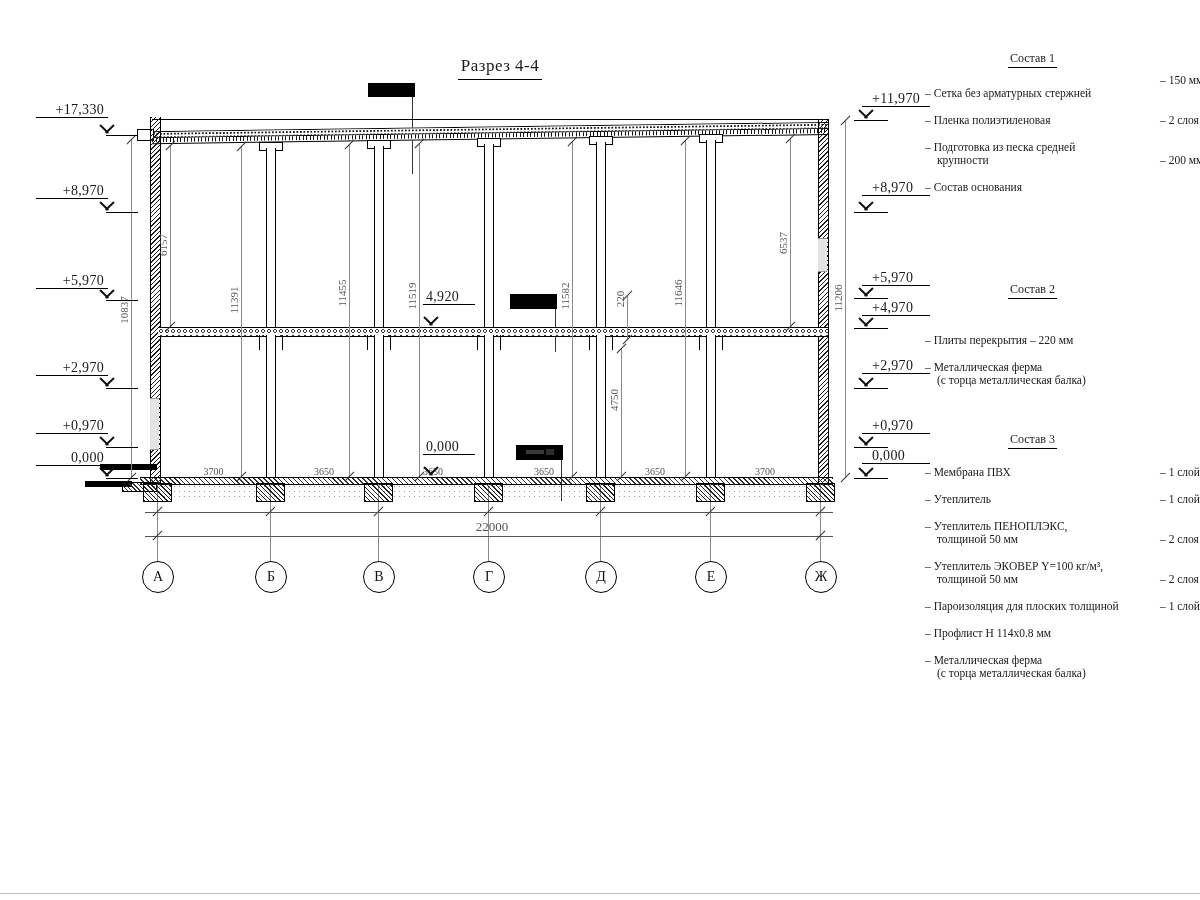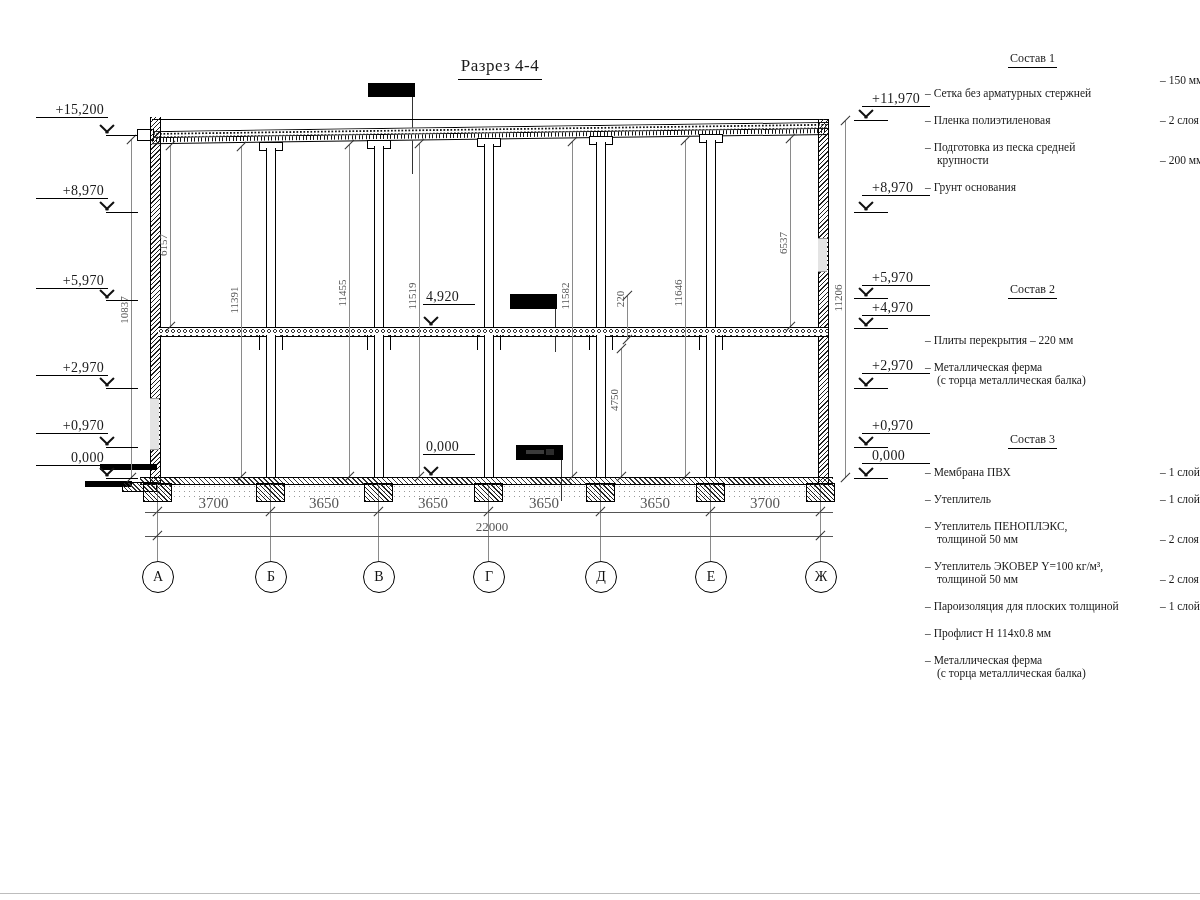--- a/index.html
+++ b/index.html
@@ -34,21 +34,21 @@
   .footing{position:absolute;top:483px;width:27px;height:17px;border:1.1px solid #000;
         background:repeating-linear-gradient(45deg,#222 0 1px,transparent 1px 3.2px);}
   .cap{position:absolute;width:22px;height:7px;border:1.1px solid #000;background:#fff;}
   .shaft{position:absolute;width:8px;border-left:1.1px solid #000;border-right:1.1px solid #000;background:#fff;}
   .beam{position:absolute;width:22px;height:15px;border-left:1.1px solid #000;border-right:1.1px solid #000;}
   .parapet{position:absolute;left:137px;top:129px;width:15px;height:10px;border:1.1px solid #000;background:#fff;}
   .window{position:absolute;width:9px;background:#e4e4e4;border-top:1px solid #999;border-bottom:1px solid #999;}
   
   .dim-label{position:absolute;font-size:11px;color:#555;width:44px;height:12px;line-height:12px;
         text-align:center;transform:rotate(-90deg);transform-origin:center;}
-  .bdim{position:absolute;top:495px;width:64px;font-size:15px;color:#555;text-align:center;}
+  .bdim{position:absolute;top:466px;width:64px;font-size:10px;color:#555;text-align:center;}
   .total{position:absolute;font-size:13px;color:#555;text-align:center;}
   .tick{position:absolute;width:13px;height:1.2px;background:#333;transform:rotate(-45deg);}
   .circle{position:absolute;width:30px;height:30px;border:1.2px solid #000;border-radius:50%;
         background:#fff;font-size:14px;line-height:30px;text-align:center;color:#111;}
   .elev{position:absolute;font-size:14px;color:#1a1a1a;letter-spacing:.3px;height:14px;line-height:14px;}
   .chev{position:absolute;width:18px;height:12px;}
   .chev i{position:absolute;width:12px;height:2.4px;background:#111;border-radius:1px;}
   .chev i.l{left:0;top:5px;transform:rotate(44deg);}
   .chev i.r{right:0;top:5px;transform:rotate(-44deg);}
   .stamp{position:absolute;background:#000;}
@@ -104,21 +104,21 @@
   <div class="edge"></div>
 
   <div class="legend" id="comp0" style="top:52px;">
     <h3><span>Состав 1</span></h3>
     <div class="items">
         <div class="li"><span class="val">– 150 мм</span></div>
         <div class="li"><span>– Сетка без арматурных стержней</span><span class="val"></span></div>
         <div class="li"><span>– Пленка полиэтиленовая</span><span class="val">– 2 слоя</span></div>
         <div class="li"><span>– Подготовка из песка средней
 крупности</span><span class="val">– 200 мм</span></div>
-        <div class="li"><span>– Грунт основания</span><span class="val"></span></div>
+        <div class="li"><span>– Состав основания</span><span class="val"></span></div>
       </div>
   </div>
   <div class="legend g38" id="comp1" style="top:283px;">
     <h3><span>Состав 2</span></h3>
     <div class="items">
         <div class="li"><span>– Плиты перекрытия – 220 мм</span><span class="val"></span></div>
         <div class="li"><span>– Металлическая ферма
 (с торца металлическая балка)</span><span class="val"></span></div>
       </div>
   </div>
@@ -234,21 +234,21 @@
     <div class="tick" style="left: 678.5px; top: 476.4px;"></div>
     <div class="dim-label" style="left: 656px; top: 287px;">11646</div>
     <div class="vline gline" style="left: 790px; top: 139px; height: 188px;"></div>
     <div class="tick" style="left: 783.5px; top: 138.4px;"></div>
     <div class="tick" style="left: 783.5px; top: 326.4px;"></div>
     <div class="dim-label" style="left: 761px; top: 237px;">6537</div>
     <div class="vline gline" style="left: 845px; top: 121px; height: 357px;"></div>
     <div class="tick" style="left: 838.5px; top: 120.4px;"></div>
     <div class="tick" style="left: 838.5px; top: 477.4px;"></div>
     <div class="dim-label" style="left: 816px; top: 292px;">11206</div>
-    <div class="elev" style="left: 36px; top: 103px; width: 68px; text-align: right;">+15,200</div>
+    <div class="elev" style="left: 36px; top: 103px; width: 68px; text-align: right;">+17,330</div>
     <div class="hline" style="left: 36px; top: 117px; width: 72px;"></div>
     <div class="chev" style="left: 98px; top: 123px;">
       <i class="l"></i>
       <i class="r"></i>
     </div>
     <div class="hline" style="left: 106px; top: 135px; width: 32px;"></div>
     <div class="elev" style="left: 36px; top: 184px; width: 68px; text-align: right;">+8,970</div>
     <div class="hline" style="left: 36px; top: 198px; width: 72px;"></div>
     <div class="chev" style="left: 98px; top: 200px;">
       <i class="l"></i>

